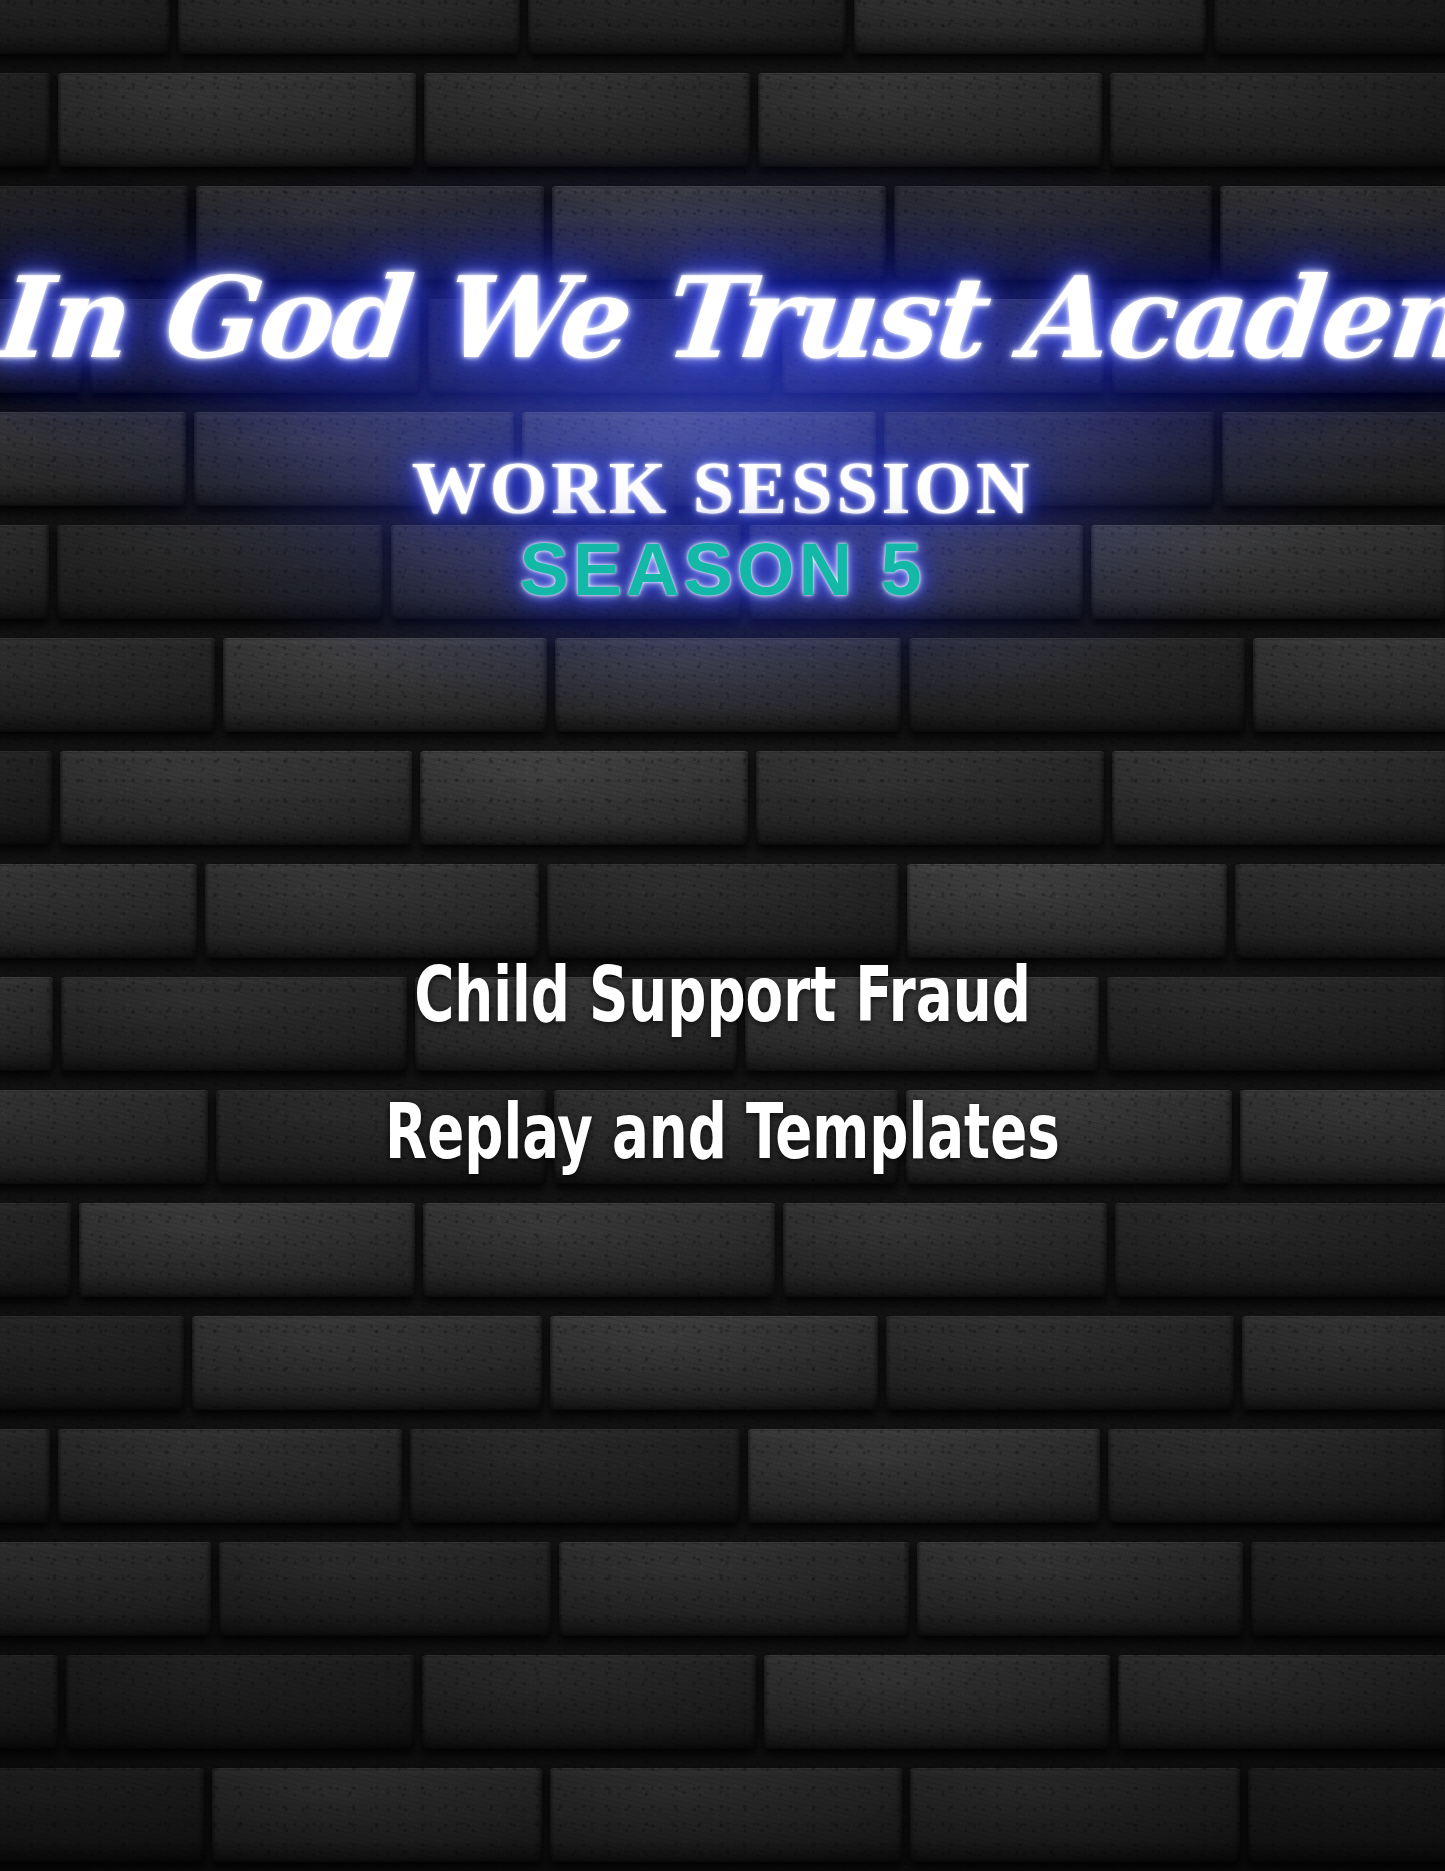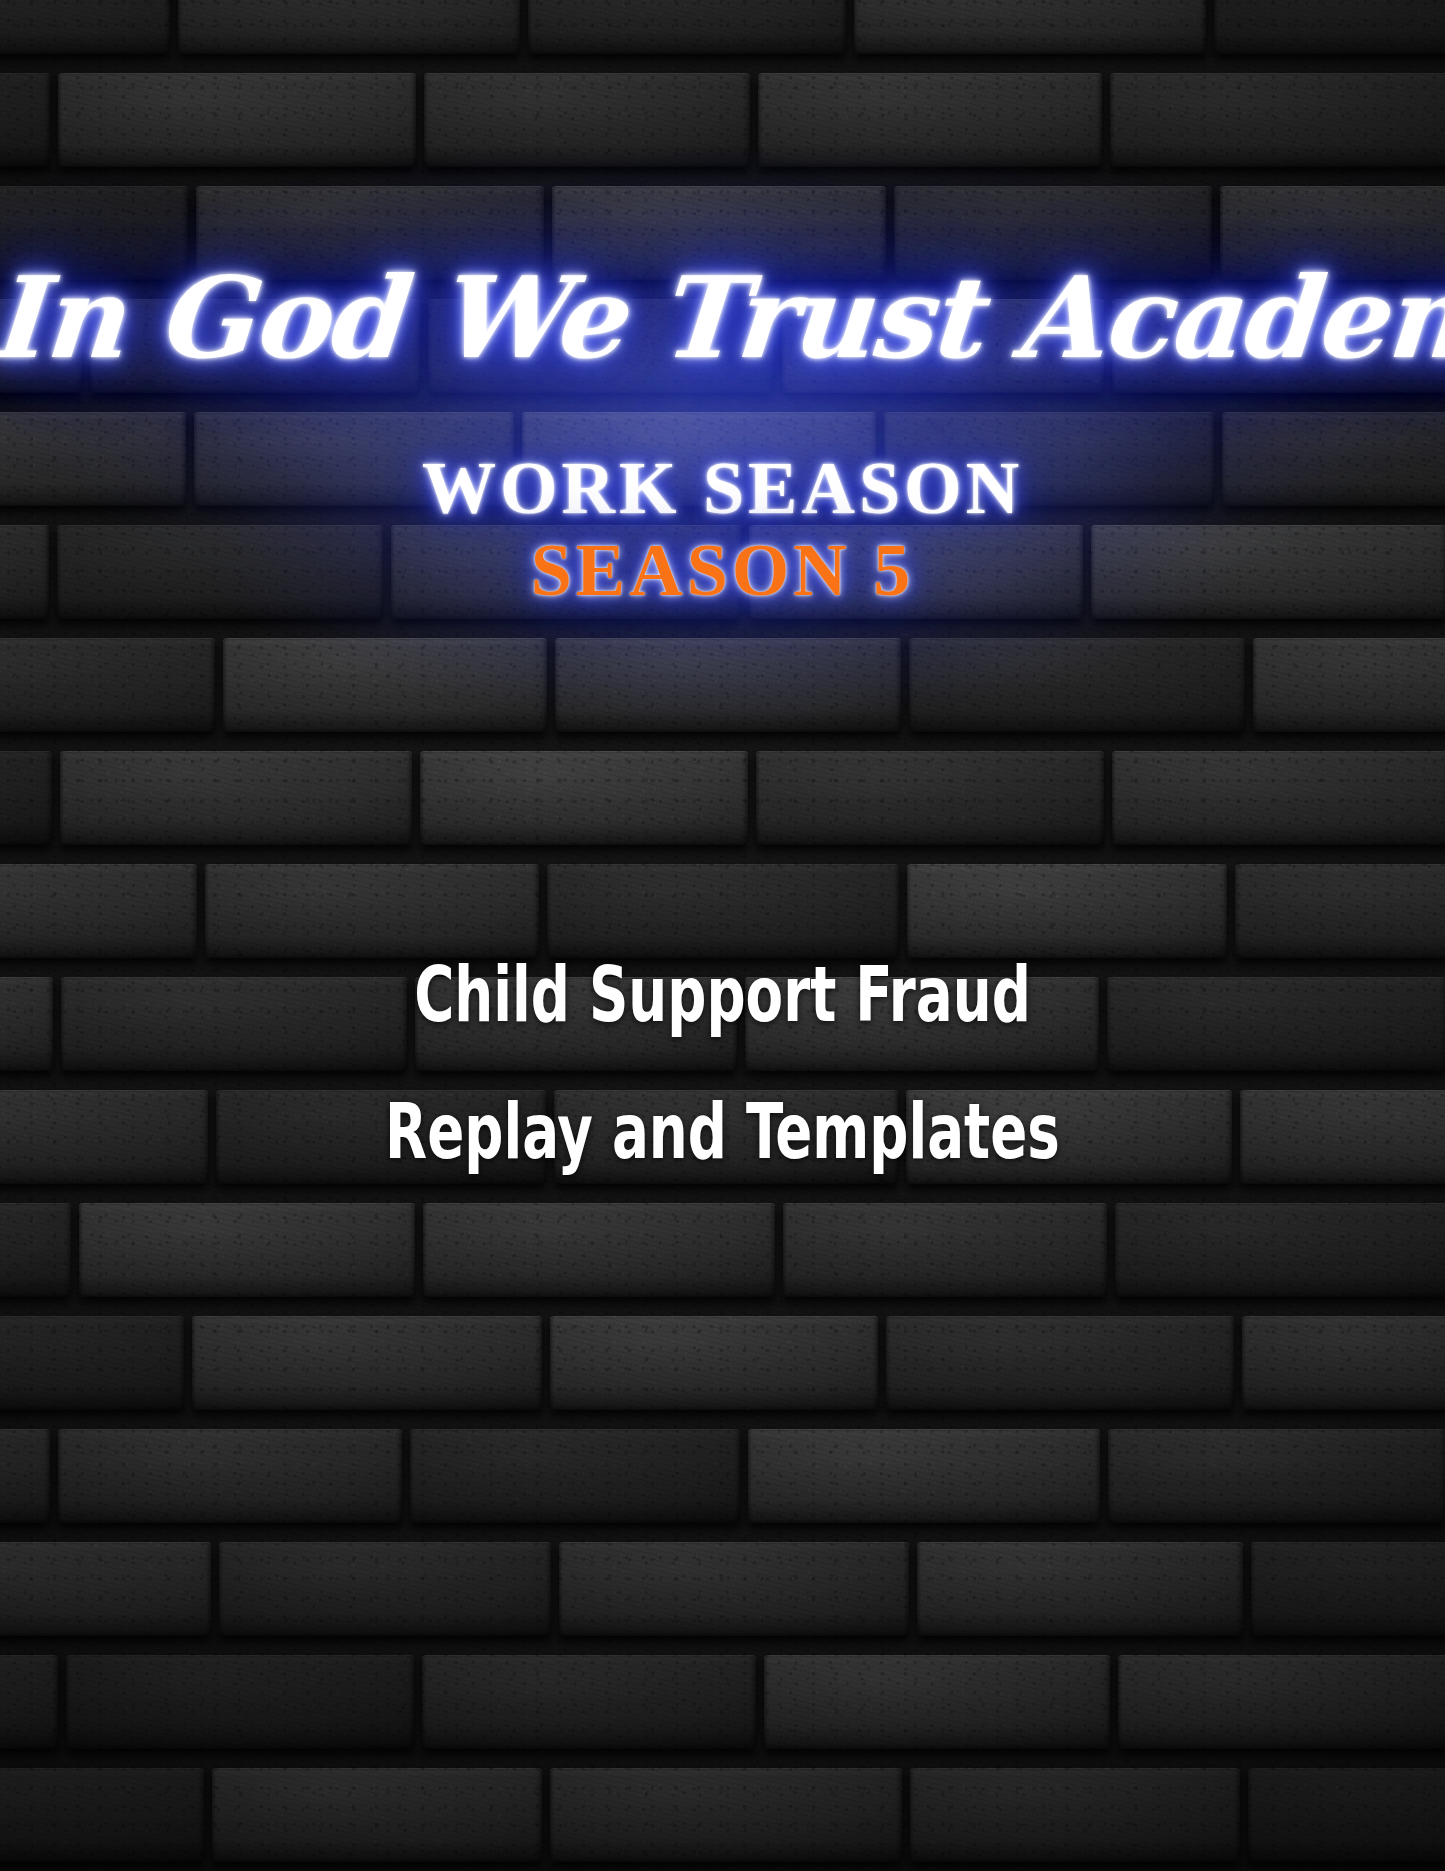--- a/index.html
+++ b/index.html
@@ -173,26 +173,26 @@
       0 0 9px  #d5dcff,
       0 0 19px #4d5efc,
       0 0 34px #2634dd,
       0 0 58px #17208f;
   }
 
   .season {
     position: absolute;
     left: 0; right: 0;
     top: 533px;
-    font-family: Liberation Serif, serif;
+    font-family: Liberation Sans, sans-serif;
     font-weight: 700;
     font-size: 74px;
     line-height: 1.0;
     letter-spacing: 4px;
-    color: #f97316;
+    color: #14b8a6;
     white-space: nowrap;
     text-shadow:
       0 0 3px  #ffffff,
       0 0 9px  #d5dcff,
       0 0 19px #4d5efc,
       0 0 34px #2634dd,
       0 0 58px #17208f;
   }
 
   .sub-line {
@@ -363,21 +363,21 @@
 
   <div class="neon-wash"></div>
   <div class="neon-wash-2"></div>
 
   <div class="vignette"></div>
 
   <div class="text-stack">
 
     <div class="academy-title">In God We Trust Academy</div>
 
-    <div class="work-session">WORK SEASON</div>
+    <div class="work-session">WORK SESSION</div>
 
     <div class="season">SEASON 5</div>
 
     <div class="sub-line one">Child Support Fraud</div>
 
     <div class="sub-line two">Replay and Templates</div>
 
   </div>
 
 </div>

